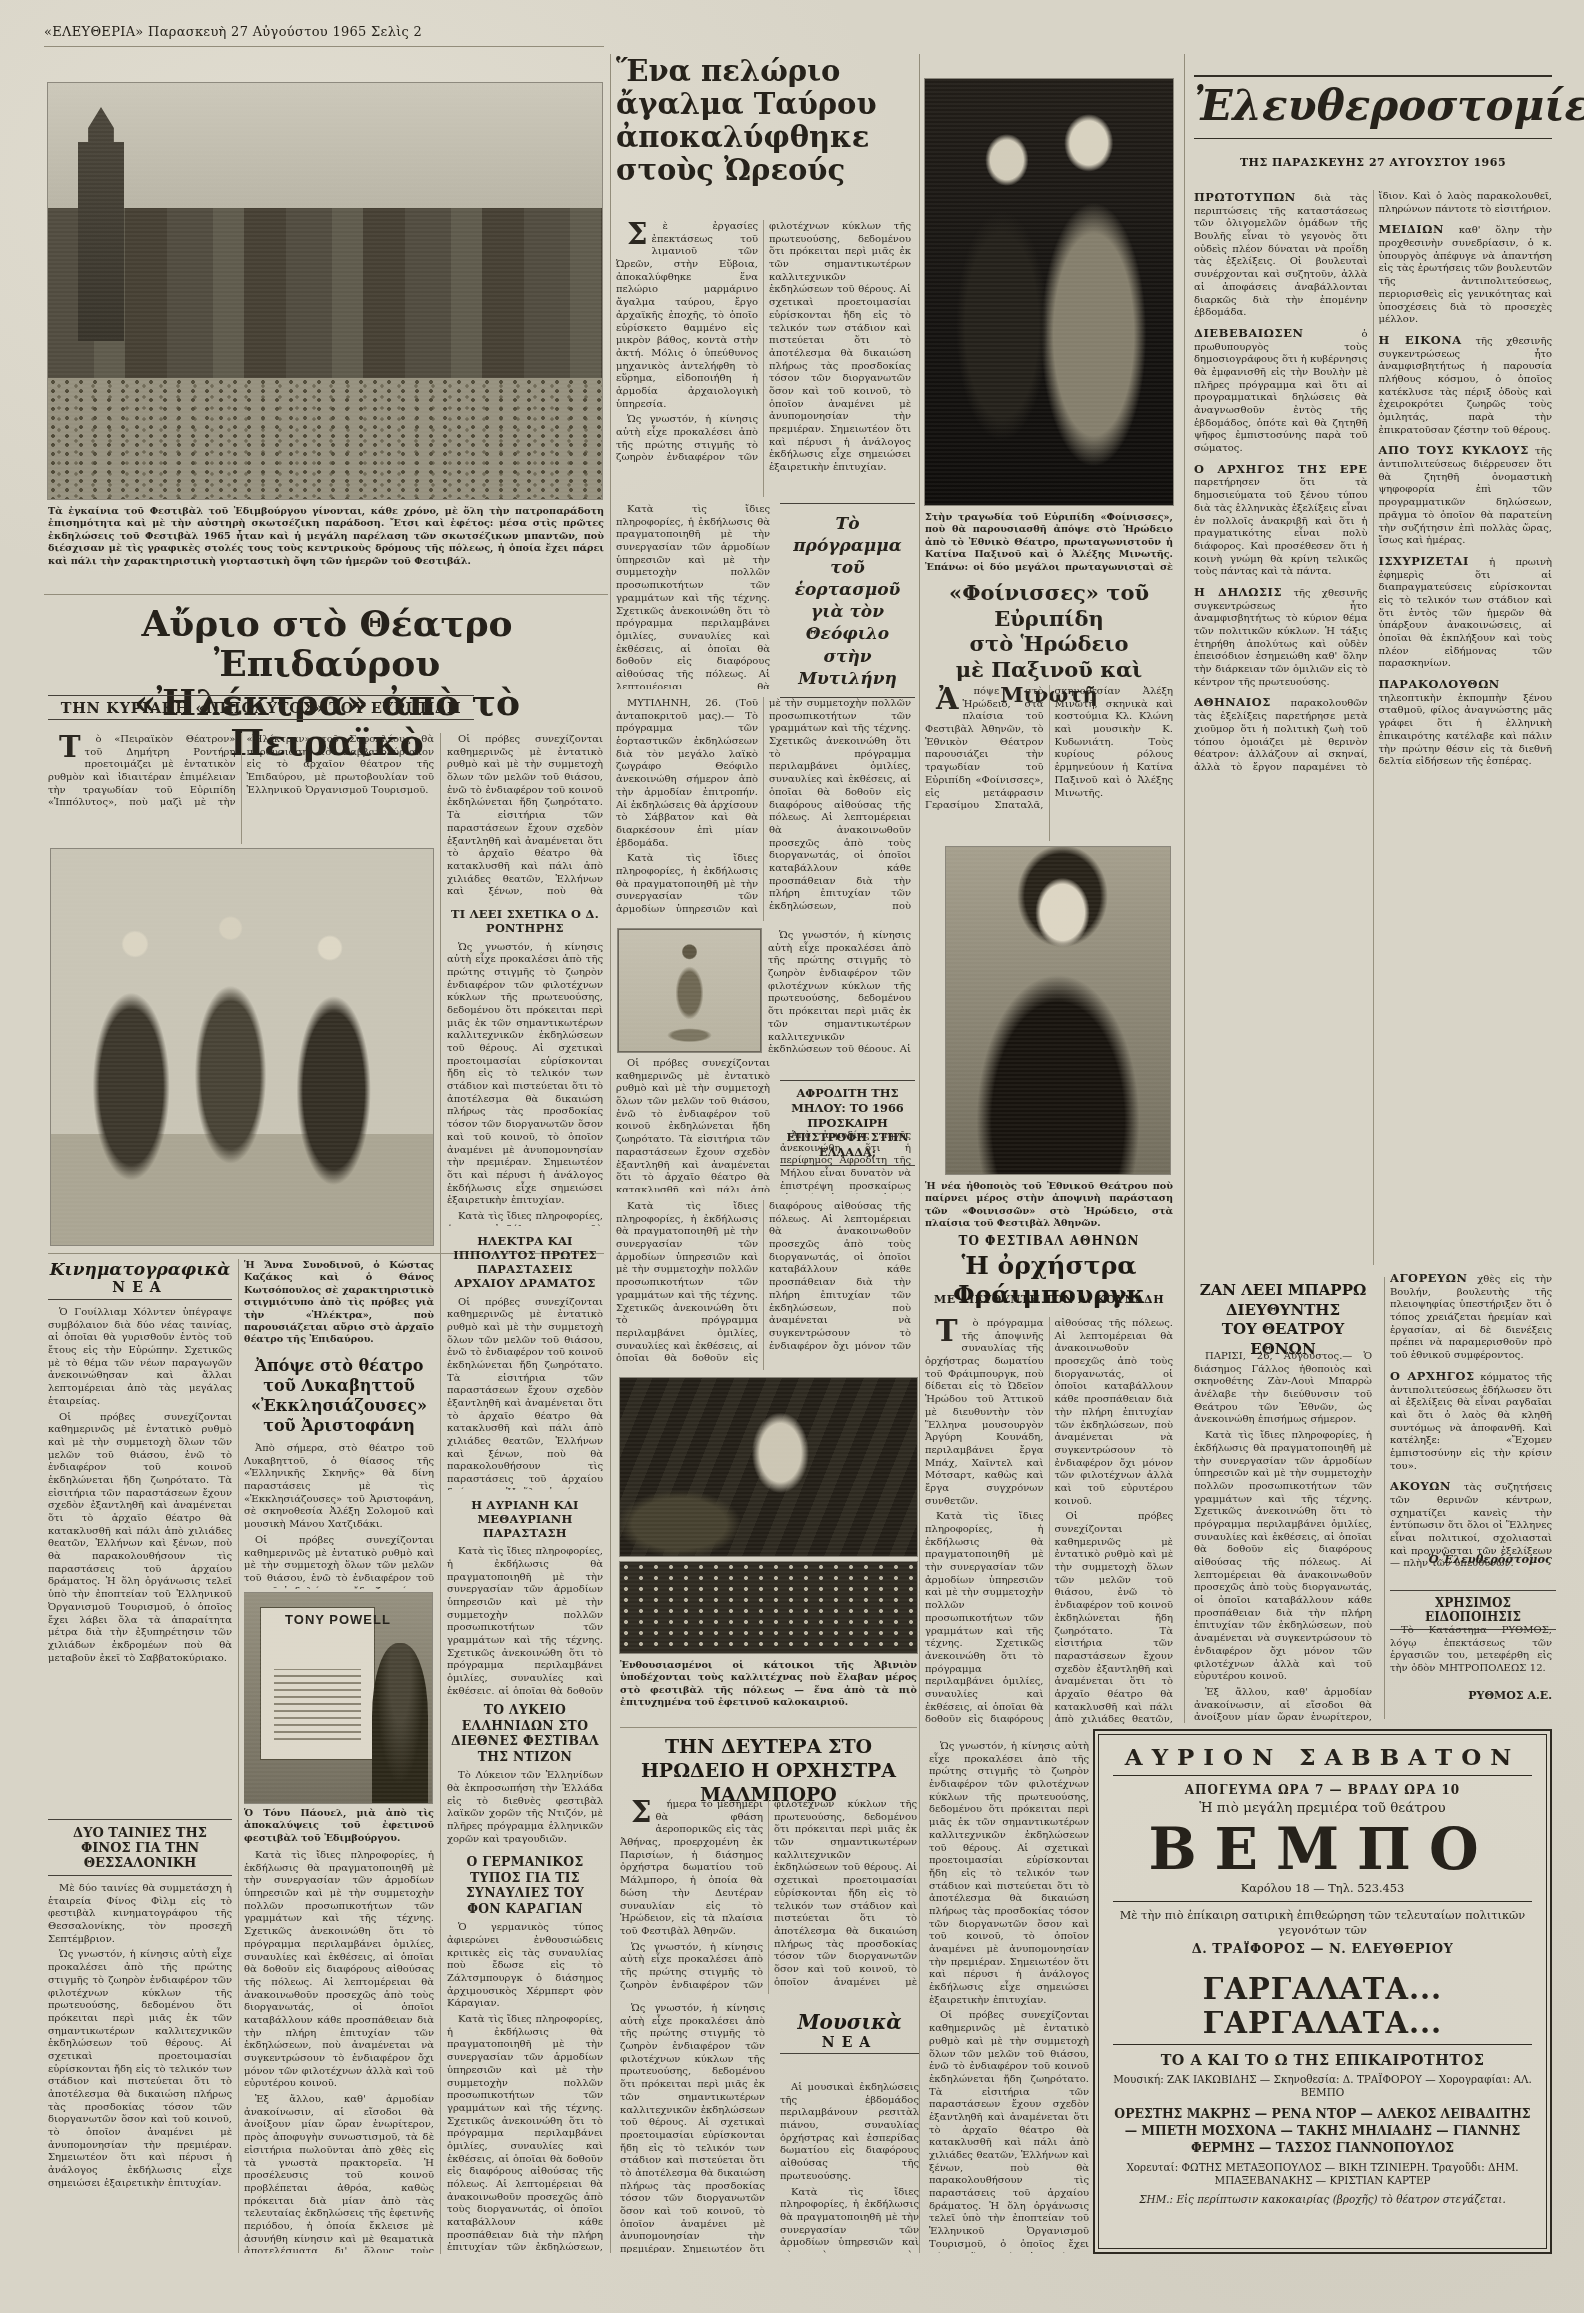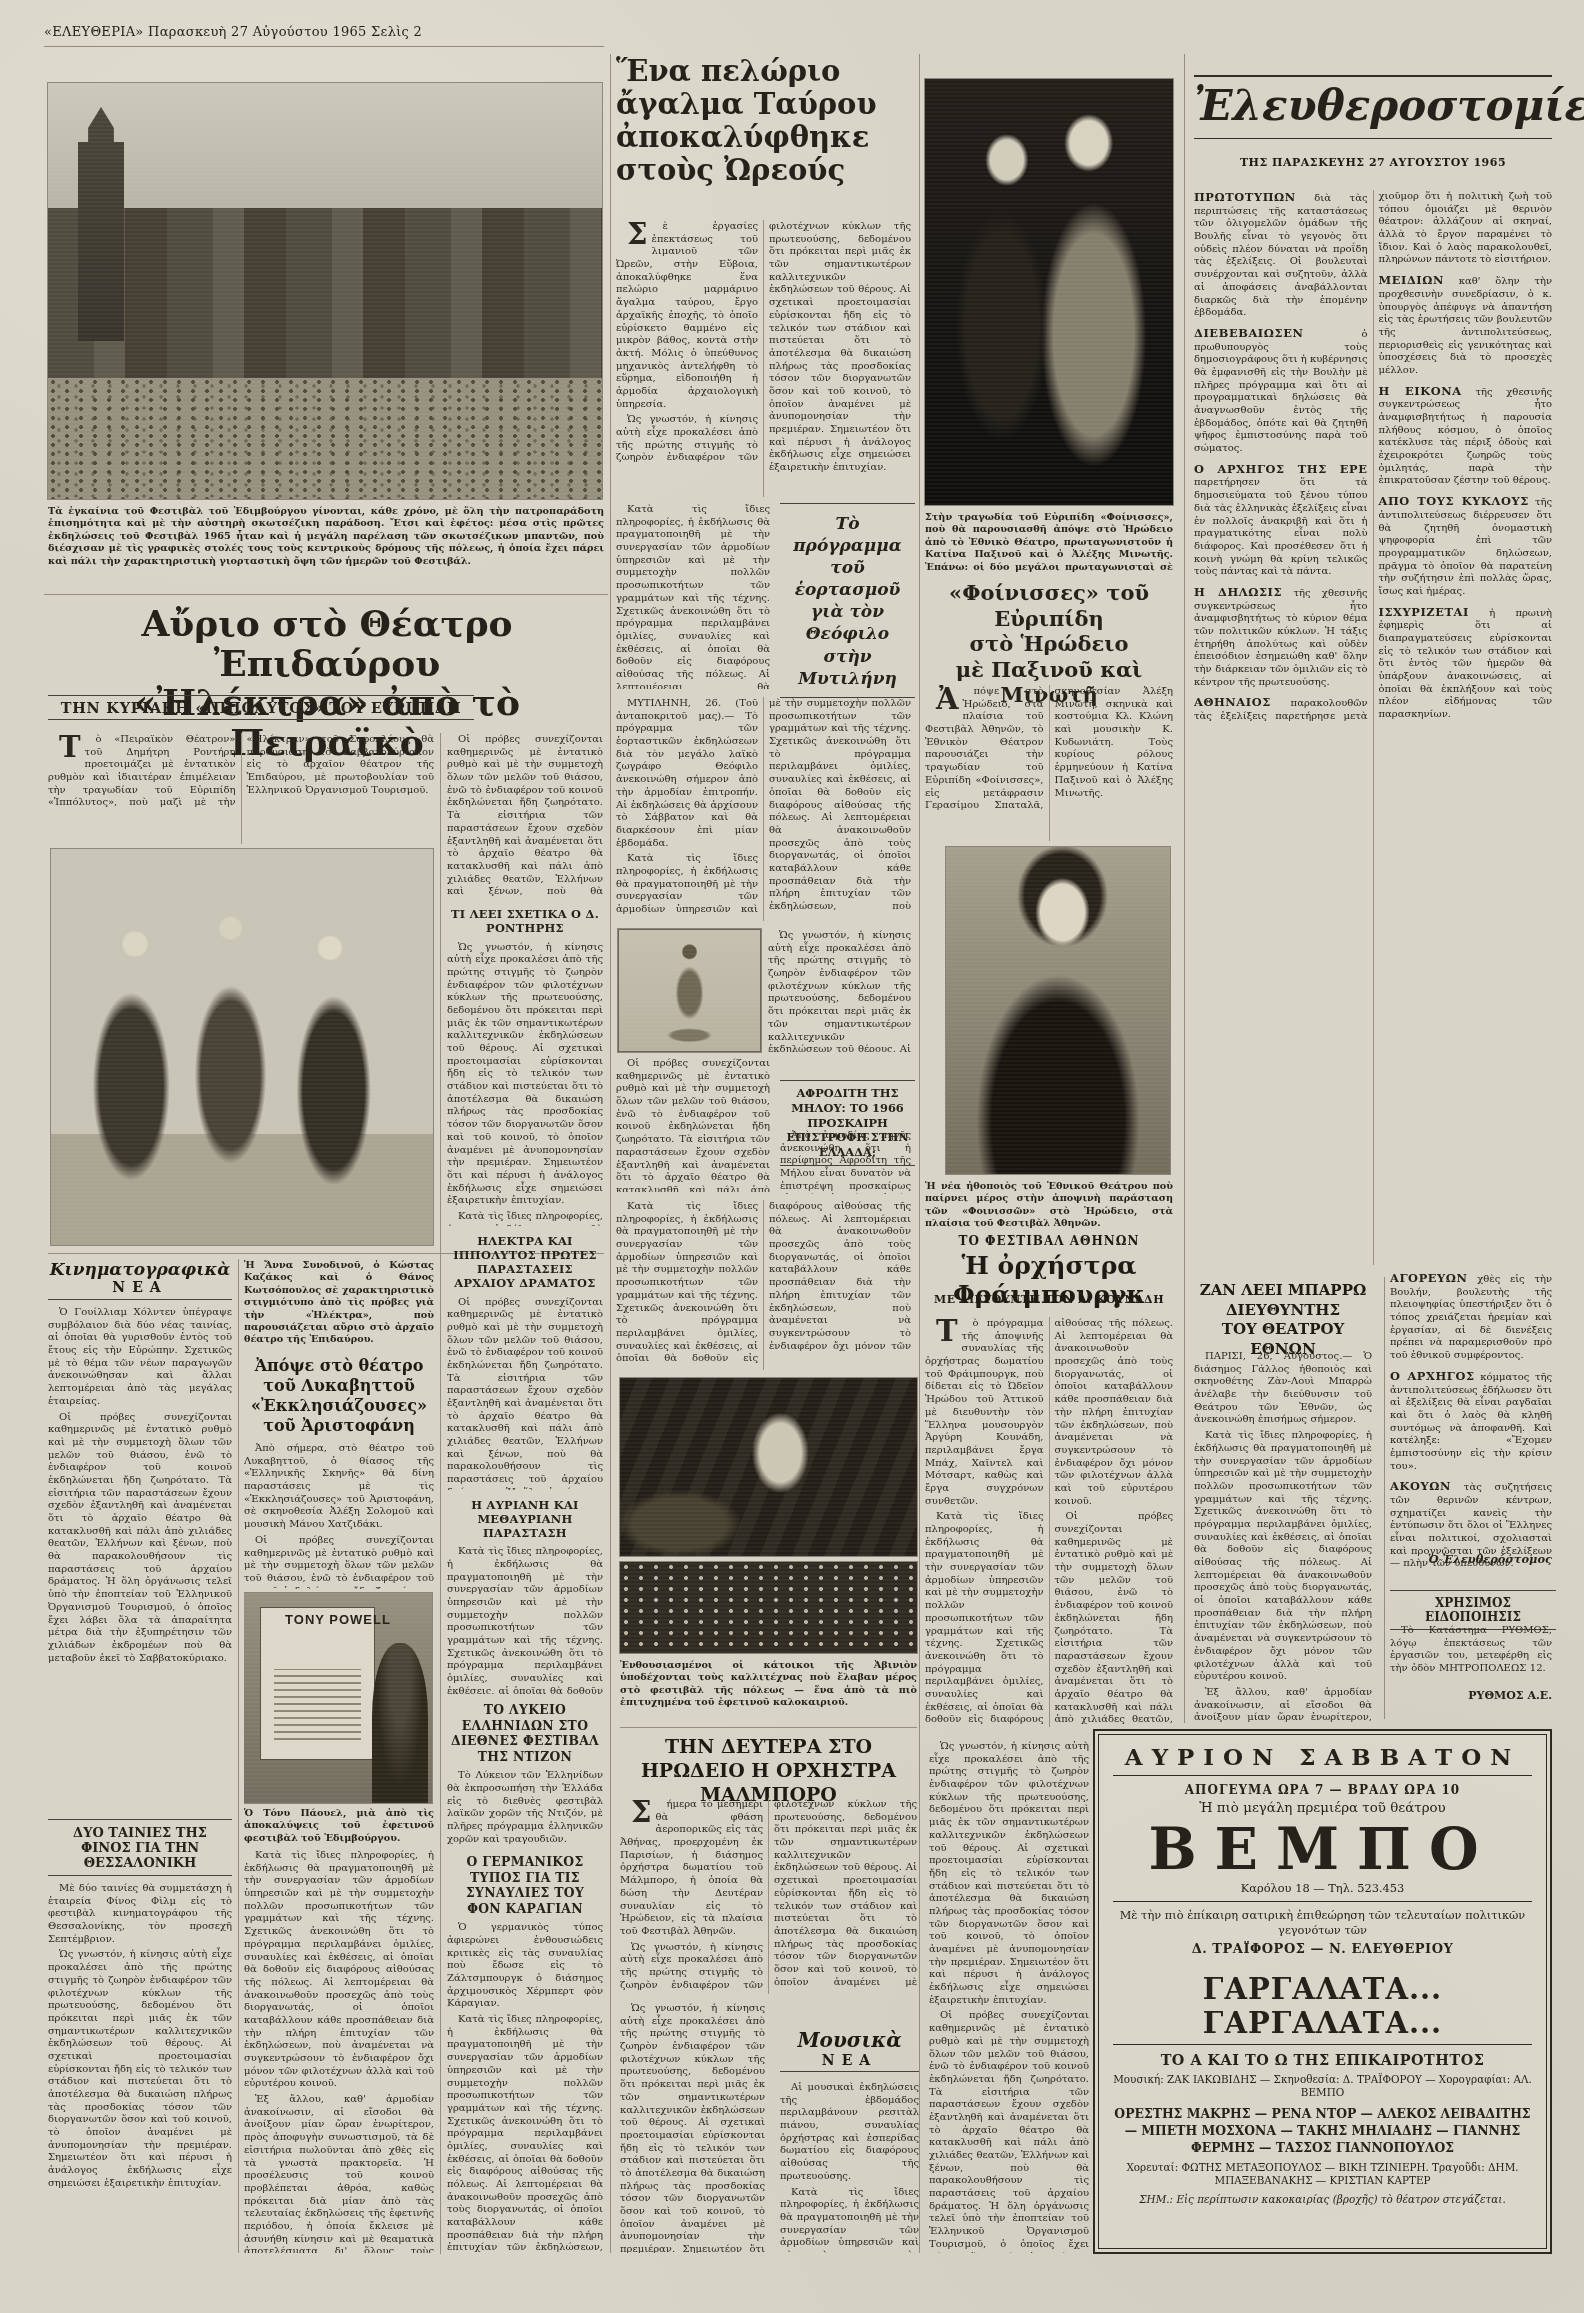--- a/index.html
+++ b/index.html
@@ -233,21 +233,21 @@
   <div class="abs cap" style="left:620px;top:1659px;width:297px;height:65px;">Ἐνθουσιασμένοι οἱ κάτοικοι τῆς Ἀβινιὸν ὑποδέχονται τοὺς καλλιτέχνας ποὺ ἔλαβαν μέρος στὸ φεστιβὰλ τῆς πόλεως — ἕνα ἀπὸ τὰ πιὸ ἐπιτυχημένα τοῦ ἐφετινοῦ καλοκαιριοῦ.</div>
   <div class="abs hd" style="left:620px;top:1735px;width:297px;font-size:19px;line-height:1.25;">ΤΗΝ ΔΕΥΤΕΡΑ ΣΤΟ ΗΡΩΔΕΙΟ Η ΟΡΧΗΣΤΡΑ ΜΑΛΜΠΟΡΟ</div>
   <div class="abs bt c2 dc" style="left:620px;top:1798px;width:297px;height:196px;">
     <p>Σήμερα τὸ μεσημέρι θὰ φθάση ἀεροπορικῶς εἰς τὰς Ἀθήνας, προερχομένη ἐκ Παρισίων, ἡ διάσημος ὀρχήστρα δωματίου τοῦ Μάλμπορο, ἡ ὁποία θὰ δώση τὴν Δευτέραν συναυλίαν εἰς τὸ Ἡρώδειον, εἰς τὰ πλαίσια τοῦ Φεστιβὰλ Ἀθηνῶν.</p>
       <p>Ὡς γνωστόν, ἡ κίνησις αὐτὴ εἶχε προκαλέσει ἀπὸ τῆς πρώτης στιγμῆς τὸ ζωηρὸν ἐνδιαφέρον τῶν φιλοτέχνων κύκλων τῆς πρωτευούσης, δεδομένου ὅτι πρόκειται περὶ μιᾶς ἐκ τῶν σημαντικωτέρων καλλιτεχνικῶν ἐκδηλώσεων τοῦ θέρους. Αἱ σχετικαὶ προετοιμασίαι εὑρίσκονται ἤδη εἰς τὸ τελικόν των στάδιον καὶ πιστεύεται ὅτι τὸ ἀποτέλεσμα θὰ δικαιώση πλήρως τὰς προσδοκίας τόσον τῶν διοργανωτῶν ὅσον καὶ τοῦ κοινοῦ, τὸ ὁποῖον ἀναμένει μὲ ἀνυπομονησίαν τὴν πρεμιέραν. Σημειωτέον ὅτι καὶ πέρυσι ἡ ἀνάλογος ἐκδήλωσις εἶχε σημειώσει ἐξαιρετικὴν ἐπιτυχίαν.</p>
   </div>
   <div class="abs bt" style="left:620px;top:2002px;width:145px;height:251px;">
       <p>Ὡς γνωστόν, ἡ κίνησις αὐτὴ εἶχε προκαλέσει ἀπὸ τῆς πρώτης στιγμῆς τὸ ζωηρὸν ἐνδιαφέρον τῶν φιλοτέχνων κύκλων τῆς πρωτευούσης, δεδομένου ὅτι πρόκειται περὶ μιᾶς ἐκ τῶν σημαντικωτέρων καλλιτεχνικῶν ἐκδηλώσεων τοῦ θέρους. Αἱ σχετικαὶ προετοιμασίαι εὑρίσκονται ἤδη εἰς τὸ τελικόν των στάδιον καὶ πιστεύεται ὅτι τὸ ἀποτέλεσμα θὰ δικαιώση πλήρως τὰς προσδοκίας τόσον τῶν διοργανωτῶν ὅσον καὶ τοῦ κοινοῦ, τὸ ὁποῖον ἀναμένει μὲ ἀνυπομονησίαν τὴν πρεμιέραν. Σημειωτέον ὅτι καὶ πέρυσι ἡ ἀνάλογος ἐκδήλωσις εἶχε σημειώσει ἐξαιρετικὴν ἐπιτυχίαν.</p>
     </div>
   <div class="abs" style="left:780px;top:2010px;width:139px;">
-    <div class="hd" style="font-size:20px;font-style:italic;margin-top:18px;">Μουσικὰ</div>
+    <div class="hd" style="font-size:20px;font-style:italic;">Μουσικὰ</div>
     <div class="hd nea" style="font-size:14px;border-bottom:1px solid #45413a;padding-bottom:3px;">ΝΕΑ</div>
   </div>
   <div class="abs bt" style="left:780px;top:2081px;width:139px;height:172px;">
       <p>Αἱ μουσικαὶ ἐκδηλώσεις τῆς ἑβδομάδος περιλαμβάνουν ρεσιτὰλ πιάνου, συναυλίας ὀρχήστρας καὶ ἑσπερίδας δωματίου εἰς διαφόρους αἰθούσας τῆς πρωτευούσης.</p>
       <p>Κατὰ τὶς ἴδιες πληροφορίες, ἡ ἐκδήλωσις θὰ πραγματοποιηθῆ μὲ τὴν συνεργασίαν τῶν ἁρμοδίων ὑπηρεσιῶν καὶ μὲ τὴν συμμετοχὴν πολλῶν προσωπικοτήτων τῶν γραμμάτων καὶ τῆς τέχνης. Σχετικῶς ἀνεκοινώθη ὅτι τὸ πρόγραμμα περιλαμβάνει ὁμιλίες, συναυλίες καὶ ἐκθέσεις, αἱ ὁποῖαι θὰ δοθοῦν εἰς διαφόρους αἰθούσας τῆς πόλεως. Αἱ λεπτομέρειαι θὰ ἀνακοινωθοῦν προσεχῶς ἀπὸ τοὺς διοργανωτάς, οἱ ὁποῖοι καταβάλλουν κάθε προσπάθειαν διὰ τὴν πλήρη ἐπιτυχίαν τῶν ἐκδηλώσεων, ποὺ ἀναμένεται νὰ συγκεντρώσουν τὸ ἐνδιαφέρον ὄχι μόνον τῶν φιλοτέχνων ἀλλὰ καὶ τοῦ εὐρυτέρου κοινοῦ.</p>
     </div>
 
   <div class="ph ph-phoin" style="left:925px;top:79px;width:248px;height:426px;"></div>
   <div class="abs cap" style="left:925px;top:511px;width:248px;height:61px;">Στὴν τραγωδία τοῦ Εὐριπίδη «Φοίνισσες», ποὺ θὰ παρουσιασθῆ ἀπόψε στὸ Ἡρώδειο ἀπὸ τὸ Ἐθνικὸ Θέατρο, πρωταγωνιστοῦν ἡ Κατίνα Παξινοῦ καὶ ὁ Ἀλέξης Μινωτῆς. Ἐπάνω: οἱ δύο μεγάλοι πρωταγωνισταὶ σὲ χαρακτηριστικὴ σκηνὴ τοῦ ἀρχαίου δράματος.</div>
   <div class="abs h-phoin" style="left:925px;top:580px;width:248px;">
@@ -289,20 +289,21 @@
       <p class="ed-p"><span class="ed-lead">ΑΘΗΝΑΙΟΣ</span> <span>παρακολουθῶν τὰς ἐξελίξεις παρετήρησε μετὰ χιοῦμορ ὅτι ἡ πολιτικὴ ζωὴ τοῦ τόπου ὁμοιάζει μὲ θερινὸν θέατρον: ἀλλάζουν αἱ σκηναί, ἀλλὰ τὸ ἔργον παραμένει τὸ ἴδιον. Καὶ ὁ λαὸς παρακολουθεῖ, πληρώνων πάντοτε τὸ εἰσιτήριον.</span></p>
 
       <p class="ed-p"><span class="ed-lead">ΜΕΙΔΙΩΝ</span> <span>καθ' ὅλην τὴν προχθεσινὴν συνεδρίασιν, ὁ κ. ὑπουργὸς ἀπέφυγε νὰ ἀπαντήση εἰς τὰς ἐρωτήσεις τῶν βουλευτῶν τῆς ἀντιπολιτεύσεως, περιορισθεὶς εἰς γενικότητας καὶ ὑποσχέσεις διὰ τὸ προσεχὲς μέλλον.</span></p>
 
       <p class="ed-p"><span class="ed-lead">Η ΕΙΚΟΝΑ</span> <span>τῆς χθεσινῆς συγκεντρώσεως ἦτο ἀναμφισβητήτως ἡ παρουσία πλήθους κόσμου, ὁ ὁποῖος κατέκλυσε τὰς πέριξ ὁδοὺς καὶ ἐχειροκρότει ζωηρῶς τοὺς ὁμιλητάς, παρὰ τὴν ἐπικρατοῦσαν ζέστην τοῦ θέρους.</span></p>
 
       <p class="ed-p"><span class="ed-lead">ΑΠΟ ΤΟΥΣ ΚΥΚΛΟΥΣ</span> <span>τῆς ἀντιπολιτεύσεως διέρρευσεν ὅτι θὰ ζητηθῆ ὀνομαστικὴ ψηφοφορία ἐπὶ τῶν προγραμματικῶν δηλώσεων, πρᾶγμα τὸ ὁποῖον θὰ παρατείνη τὴν συζήτησιν ἐπὶ πολλὰς ὥρας, ἴσως καὶ ἡμέρας.</span></p>
 
       <p class="ed-p"><span class="ed-lead">ΙΣΧΥΡΙΖΕΤΑΙ</span> <span>ἡ πρωινὴ ἐφημερὶς ὅτι αἱ διαπραγματεύσεις εὑρίσκονται εἰς τὸ τελικόν των στάδιον καὶ ὅτι ἐντὸς τῶν ἡμερῶν θὰ ὑπάρξουν ἀνακοινώσεις, αἱ ὁποῖαι θὰ ἐκπλήξουν καὶ τοὺς πλέον εἰδήμονας τῶν παρασκηνίων.</span></p>
 
+      <p class="ed-p"><span class="ed-lead">ΠΑΡΑΚΟΛΟΥΘΩΝ</span> <span>τηλεοπτικὴν ἐκπομπὴν ξένου σταθμοῦ, φίλος ἀναγνώστης μᾶς γράφει ὅτι ἡ ἑλληνικὴ ἐπικαιρότης κατέλαβε καὶ πάλιν τὴν πρώτην θέσιν εἰς τὰ διεθνῆ δελτία εἰδήσεων τῆς ἑσπέρας.</span></p>
     </div>
   <div class="abs" style="left:1390px;top:1271px;width:162px;height:313px;overflow:hidden;">
 
       <p class="ed-p"><span class="ed-lead">ΑΓΟΡΕΥΩΝ</span> <span>χθὲς εἰς τὴν Βουλήν, βουλευτὴς τῆς πλειοψηφίας ὑπεστήριξεν ὅτι ὁ τόπος χρειάζεται ἠρεμίαν καὶ ἐργασίαν, αἱ δὲ διενέξεις πρέπει νὰ παραμερισθοῦν πρὸ τοῦ ἐθνικοῦ συμφέροντος.</span></p>
 
       <p class="ed-p"><span class="ed-lead">Ο ΑΡΧΗΓΟΣ</span> <span>κόμματος τῆς ἀντιπολιτεύσεως ἐδήλωσεν ὅτι αἱ ἐξελίξεις θὰ εἶναι ραγδαῖαι καὶ ὅτι ὁ λαὸς θὰ κληθῆ συντόμως νὰ ἀποφανθῆ. Καὶ κατέληξε: «Ἔχομεν ἐμπιστοσύνην εἰς τὴν κρίσιν του».</span></p>
 
       <p class="ed-p"><span class="ed-lead">ΑΚΟΥΩΝ</span> <span>τὰς συζητήσεις τῶν θερινῶν κέντρων, σχηματίζει κανεὶς τὴν ἐντύπωσιν ὅτι ὅλοι οἱ Ἕλληνες εἶναι πολιτικοί, σχολιασταὶ καὶ προγνῶσται τῶν ἐξελίξεων — πλὴν τῶν ὑπευθύνων.</span></p>
     </div>
   <div class="abs sig" style="left:1390px;top:1548px;width:162px;">Ὁ Ἐλευθερόστομος</div>

